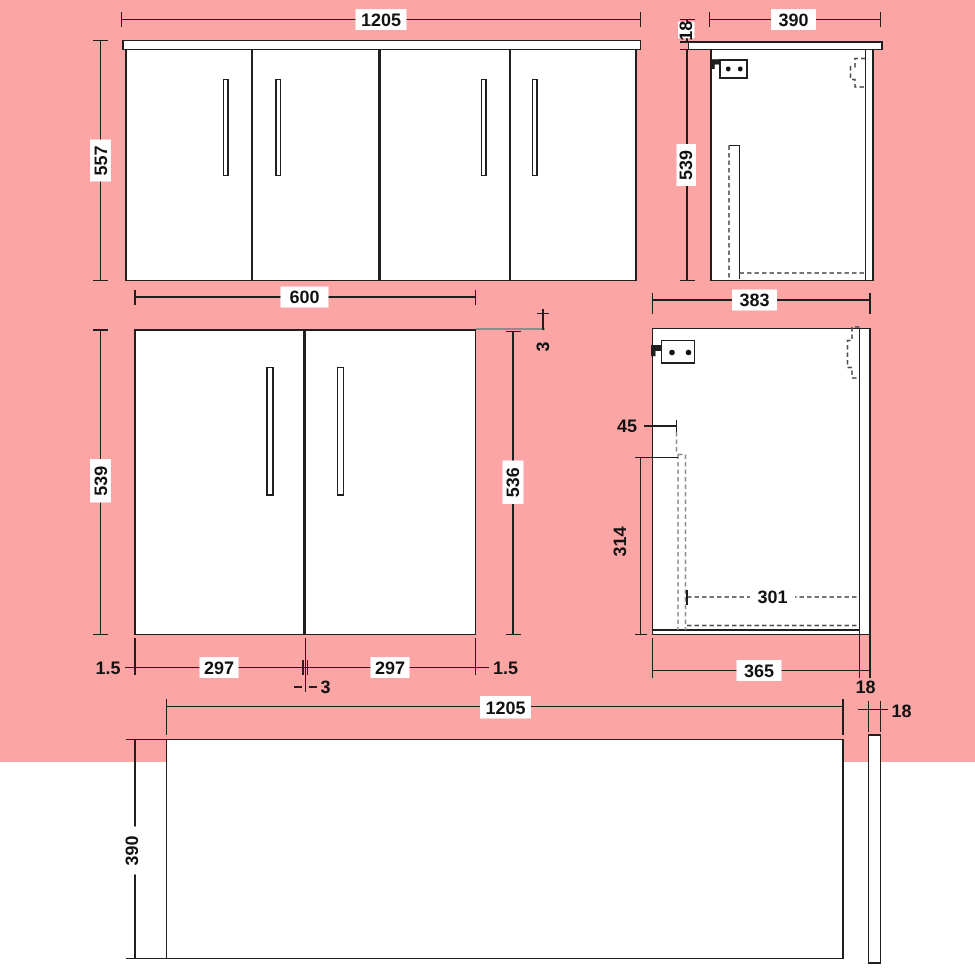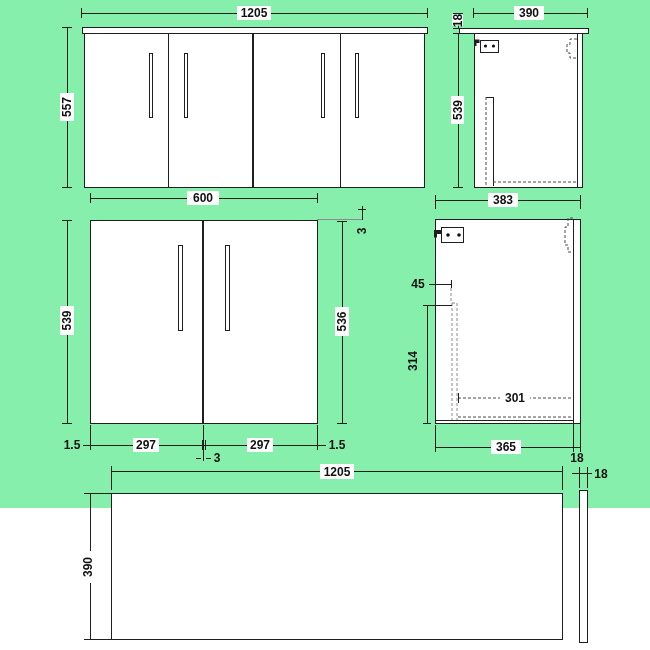--- a/index.html
+++ b/index.html
@@ -1,18 +1,18 @@
 <!DOCTYPE html>
 <html><head>
 <meta charset="utf-8">
 <style>
   * { margin:0; padding:0; box-sizing:border-box; }
   html,body { background:#ffffff; }
   body { width:650px; height:650px; font-family:"Liberation Sans", sans-serif; overflow:hidden; }
-  .canvas { position:relative; width:650px; height:508px; background:#86efac; }
+  .canvas { position:relative; width:650px; height:508px; background:#fca5a5; }
   svg { display:block; }
   .ln  { stroke:#1f1f1f; stroke-width:1; fill:none; shape-rendering:crispEdges; }
   .ln2 { stroke:#1f1f1f; stroke-width:2; fill:none; shape-rendering:crispEdges; }
   .box { fill:#ffffff; stroke:#1f1f1f; stroke-width:1; shape-rendering:crispEdges; }
   .gray { stroke:#8c8c8c; stroke-width:1.5; fill:none; shape-rendering:crispEdges; }
   .dash  { stroke:#4a4a4a; stroke-width:1; fill:none; stroke-dasharray:3 2; }
   .dashg { stroke:#8c8c8c; stroke-width:1; fill:none; stroke-dasharray:3 2; }
   .mask { fill:#ffffff; stroke:none; }
   .dot  { fill:#111111; stroke:none; }
   .hook { fill:#1f1f1f; stroke:none; }

